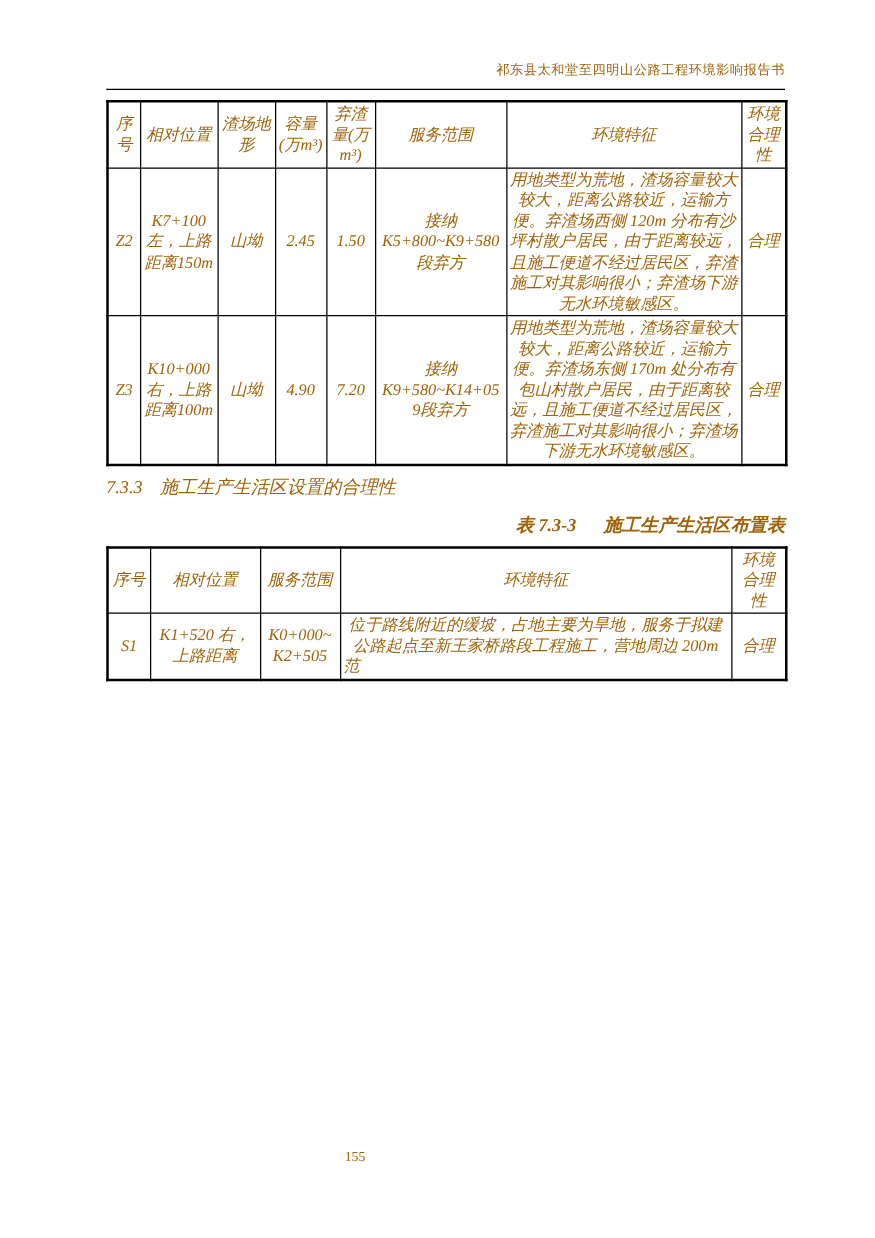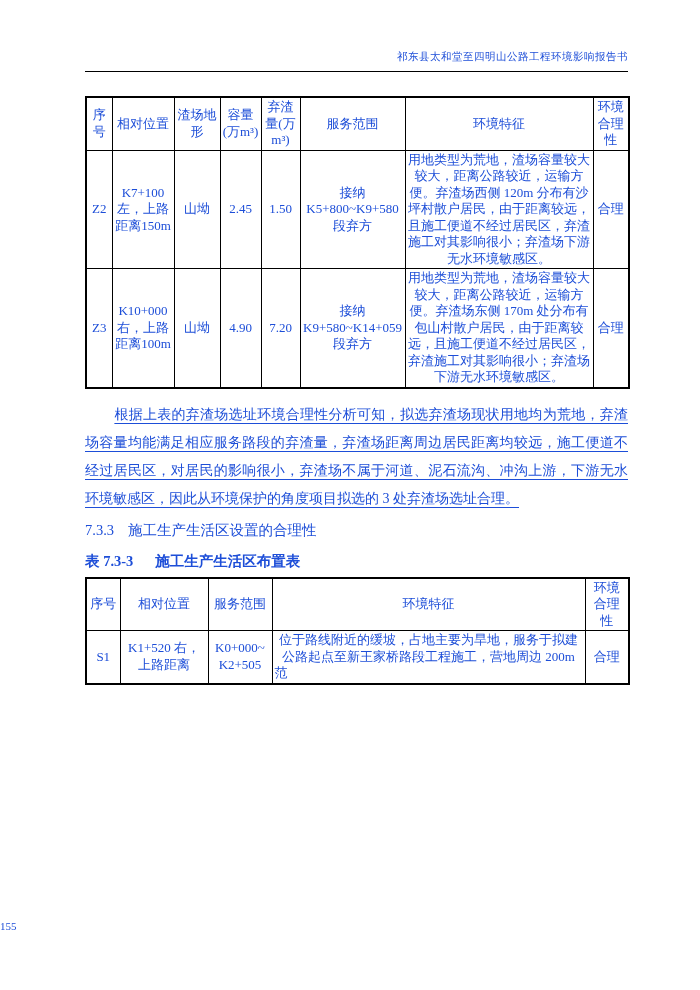--- a/index.html
+++ b/index.html
@@ -1,26 +1,26 @@
 <!DOCTYPE html>
 <html><head>
 <meta charset="utf-8">
 <style>
   html,body { margin:0; padding:0; background:#ffffff; }
   .page {
     position:relative; width:700px; height:990px; background:#ffffff;
-    font-family:"Liberation Serif","DejaVu Serif",serif; color:#1d4ed8;
+    font-family:"Liberation Serif","DejaVu Serif",serif; color:#a16207;
     overflow:hidden;
   }
   .running-header {
     position:absolute; left:85px; top:50px; width:543px;
     font-size:10.5px; line-height:14px; text-align:right; letter-spacing:0.5px;
     border-bottom:1.5px solid #000; padding-bottom:7px;
   }
-  .content { position:absolute; left:85px; top:96px; width:543px; }
+  .content { position:absolute; left:85px; top:80px; width:543px;font-style:italic; }
 
   table.doc-table {
     border-collapse:collapse; table-layout:fixed; width:543px;
     font-size:13px; border:2px solid #000;
   }
   .doc-table th, .doc-table td {
     border:1px solid #000; font-weight:normal; text-align:center;
     vertical-align:middle; padding:1px 2px; line-height:16.5px; overflow:hidden;
   }
   .cell-features {
@@ -36,27 +36,27 @@
   .para.underlined { text-decoration:underline; text-underline-offset:4px; }
   .first-para { margin-top:12px; }
 
   .section-heading {
     margin:2px 0 0 0; font-size:14.5px; line-height:30px; font-weight:normal;
   }
   .section-heading .sec-num { margin-right:14px; }
 
   .table-caption {
     margin:4px 0 4px 0; font-size:14.5px; line-height:24px;
-    font-weight:bold; text-align:left;
+    font-weight:bold; text-align:right;
   }
   .table-caption .cap-label { margin-right:22px; }
 
   .page-number {
     position:absolute; left:0; top:920px; width:568px;
-    text-align:left; font-size:11px;
+    text-align:center; font-size:11px;
   }
 </style>
 </head>
 <body>
 
 <div class="page">
 
   <div class="running-header">
     <span>祁东县太和堂至四明山公路工程环境影响报告书</span>
   </div>
@@ -103,21 +103,20 @@
         <td>4.90</td>
         <td>7.20</td>
         <td class="cell-service">接纳
 K9+580~K14+059段弃方</td>
         <td class="cell-features">用地类型为荒地，渣场容量较大较大，距离公路较近，运输方便。弃渣场东侧 170m 处分布有包山村散户居民，由于距离较远，且施工便道不经过居民区，弃渣施工对其影响很小；弃渣场下游无水环境敏感区。</td>
         <td>合理</td>
       </tr>
     </tbody>
       </table>
 
-    <p class="para underlined first-para">根据上表的弃渣场选址环境合理性分析可知，拟选弃渣场现状用地均为荒地，弃渣场容量均能满足相应服务路段的弃渣量，弃渣场距离周边居民距离均较远，施工便道不经过居民区，对居民的影响很小，弃渣场不属于河道、泥石流沟、冲沟上游，下游无水环境敏感区，因此从环境保护的角度项目拟选的 3 处弃渣场选址合理。</p>
 
     <h3 class="section-heading"><span class="sec-num">7.3.3</span><span>施工生产生活区设置的合理性</span></h3>
 
 
     <div class="table-caption"><span class="cap-label">表 7.3-3</span><span>施工生产生活区布置表</span></div>
 
     <table class="doc-table">
       <colgroup>
         <col style="width:34px">
           <col style="width:88px">

